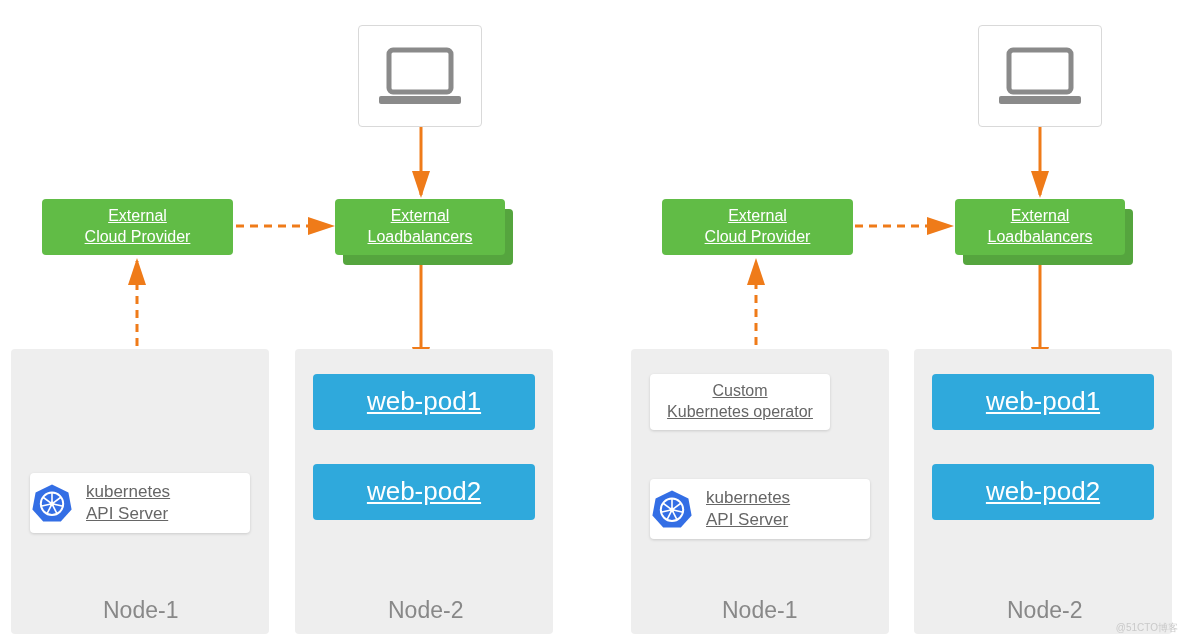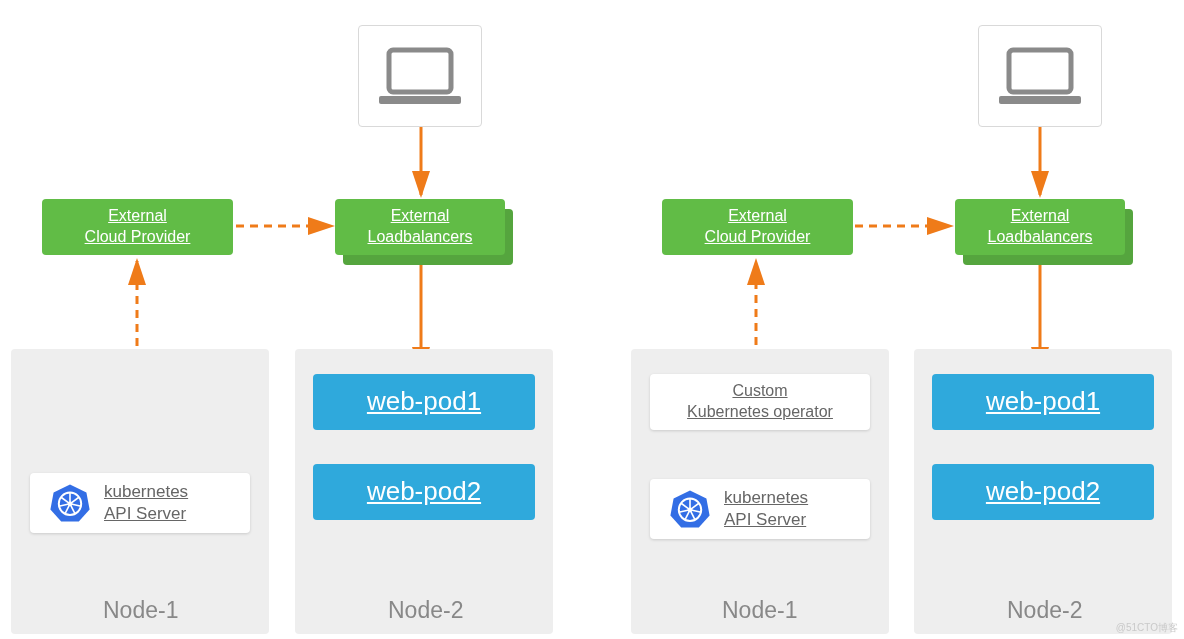--- a/index.html
+++ b/index.html
@@ -19,21 +19,21 @@
   .green { background:#61bc46; color:#fff; }
   .green-shadow { background:#55a53e; }
   .blue  { background:#2fa9dc; color:#fff; }
   .white { background:#fff; color:#666; box-shadow:0 1px 3px rgba(0,0,0,.15); }
   .gray-panel { background:#eee; }
   .laptop-box { border:1px solid #d9d9d9; background:#fff; }
 
   .node-label { position:absolute; font-size:23px; color:#888; }
 
   .k8s-logo { width:40px; height:40px; margin-right:14px; flex:0 0 40px; }
-  .api-box  { justify-content:flex-start; padding-left:20px; }
+  .api-box  { justify-content:flex-start; padding-left:2px; }
 
   .watermark { position:absolute; right:6px; bottom:4px; font-size:10px; color:#c9c9c9; }
 
   .pod-font { font-size:26px; }
   .cloud-font { font-size:16px; }
   .api-font { font-size:17px; text-align:left; }
 </style>
 </head>
 <body>
 
@@ -116,21 +116,21 @@
   <span class="txt">External<br>Cloud Provider</span>
 </div>
 
 <div class="box green-shadow" style="left:963px; top:209px; width:170px; height:56px;"></div>
 <div class="box green cloud-font" style="left:955px; top:199px; width:170px; height:56px;">
   <span class="txt">External<br>Loadbalancers</span>
 </div>
 
 <div class="box gray-panel" style="left:631px; top:349px; width:258px; height:285px;"></div>
 
-<div class="box white" style="left:650px; top:374px; width:220px; height:56px; font-size:16px;">
+<div class="box white" style="left:650px; top:374px; width:180px; height:56px; font-size:16px;">
   <span class="txt">Custom<br>Kubernetes operator</span>
 </div>
 
 <div class="box white api-box" style="left:650px; top:479px; width:220px; height:60px;">
   <svg class="k8s-logo" viewBox="0 0 100 100">
     <polygon points="50,4 91,24 99,66 72,96 28,96 1,66 9,24" fill="#336ee5"></polygon>
     <circle cx="50" cy="52" r="28" fill="none" stroke="#fff" stroke-width="5"></circle>
     <g stroke="#fff" stroke-width="4">
       <line x1="50" y1="52" x2="50" y2="24"></line>
         <line x1="50" y1="52" x2="73" y2="35"></line>

